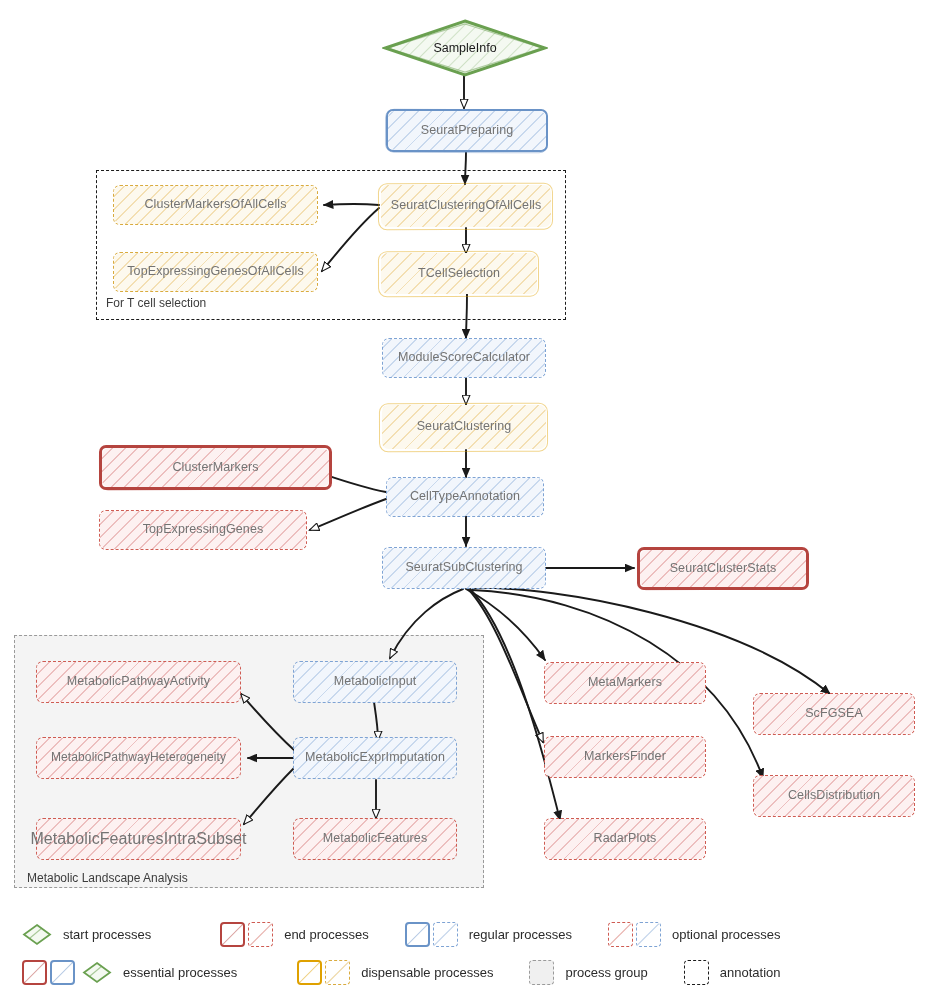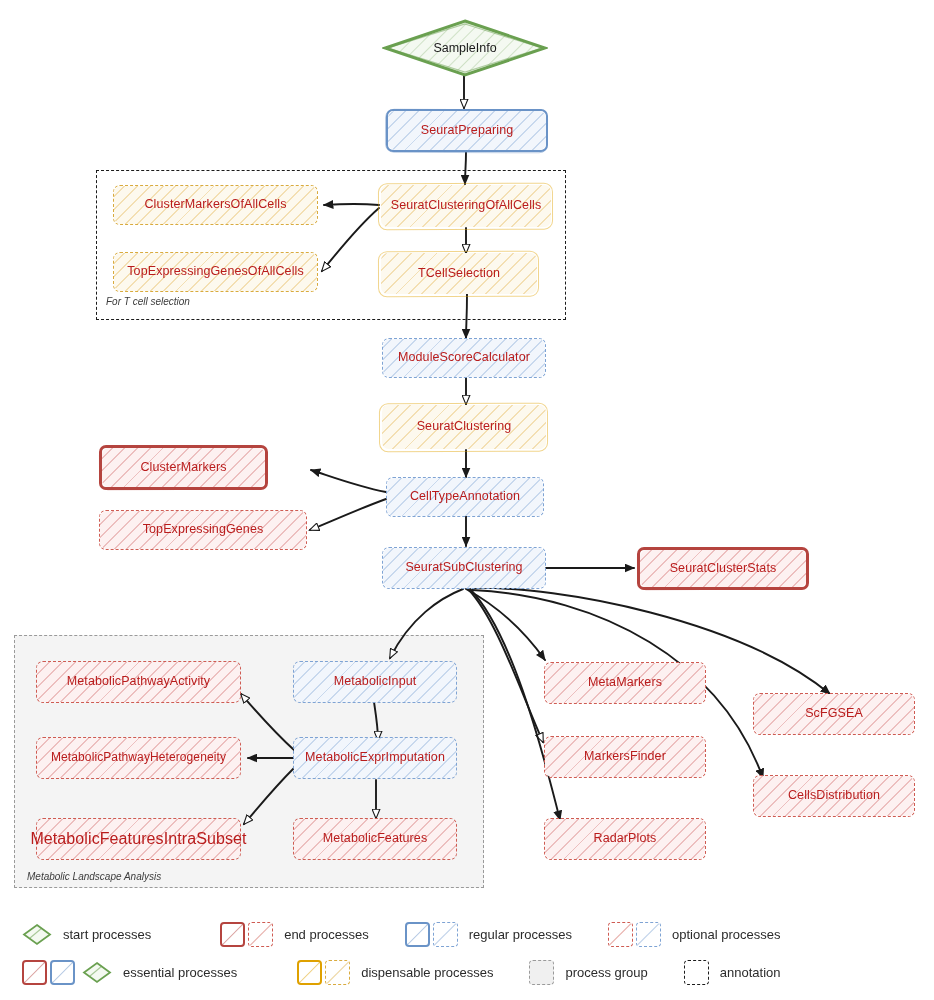--- a/index.html
+++ b/index.html
@@ -30,21 +30,21 @@
 
   
   .node {
     position: absolute;
     box-sizing: border-box;
     display: flex;
     align-items: center;
     justify-content: center;
     text-align: center;
     font-size: 12.5px;
-    color: #b91c1c;
+    color: #737373;
     letter-spacing: .1px;
     z-index: 10;
     border-radius: 7px;
     line-height: 1.1;
   }
   .node .lbl { position: relative; z-index: 3; padding: 0 6px; }
 
   
   .hatch-red::before, .hatch-blue::before, .hatch-gold::before, .hatch-green::before {
     content: "";
@@ -116,22 +116,21 @@
   .group-annotation {
     border: 1.7px dashed #1b1b1b;
     background: transparent;
   }
   .group-shaded {
     border: 1.7px dashed #9a9a9a;
     background: #f4f4f4;
   }
   .group-label {
     position: absolute;
-    font-style: italic;
-    font-size: 10px;
+    font-size: 12px;
     color: #3c3c3c;
     z-index: 4;
     white-space: nowrap;
   }
 
   
   .legend {
     position: absolute;
     left: 0;
     top: 905px;
@@ -298,21 +297,21 @@
   </div>
 
   <div class="node hatch-blue b-blue-dash" style="left:382px; top:338px; width:164px; height:40px;">
     <span class="lbl">ModuleScoreCalculator</span>
   </div>
 
   <div class="node hatch-gold b-gold-solid sketch" style="left:382px; top:405px; width:164px; height:44px; border-width:3.4px;">
     <span class="lbl">SeuratClustering</span>
   </div>
 
-  <div class="node hatch-red b-red-solid sketch" style="left:99px; top:445px; width:169px; height:45px; border-width:3px;">
+  <div class="node hatch-red b-red-solid sketch" style="left:99px; top:445px; width:233px; height:45px; border-width:3px;">
     <span class="lbl">ClusterMarkers</span>
   </div>
 
   <div class="node hatch-blue b-blue-dash" style="left:386px; top:477px; width:158px; height:40px;">
     <span class="lbl">CellTypeAnnotation</span>
   </div>
 
   <div class="node hatch-red b-red-dash" style="left:99px; top:510px; width:208px; height:40px;">
     <span class="lbl">TopExpressingGenes</span>
   </div>

